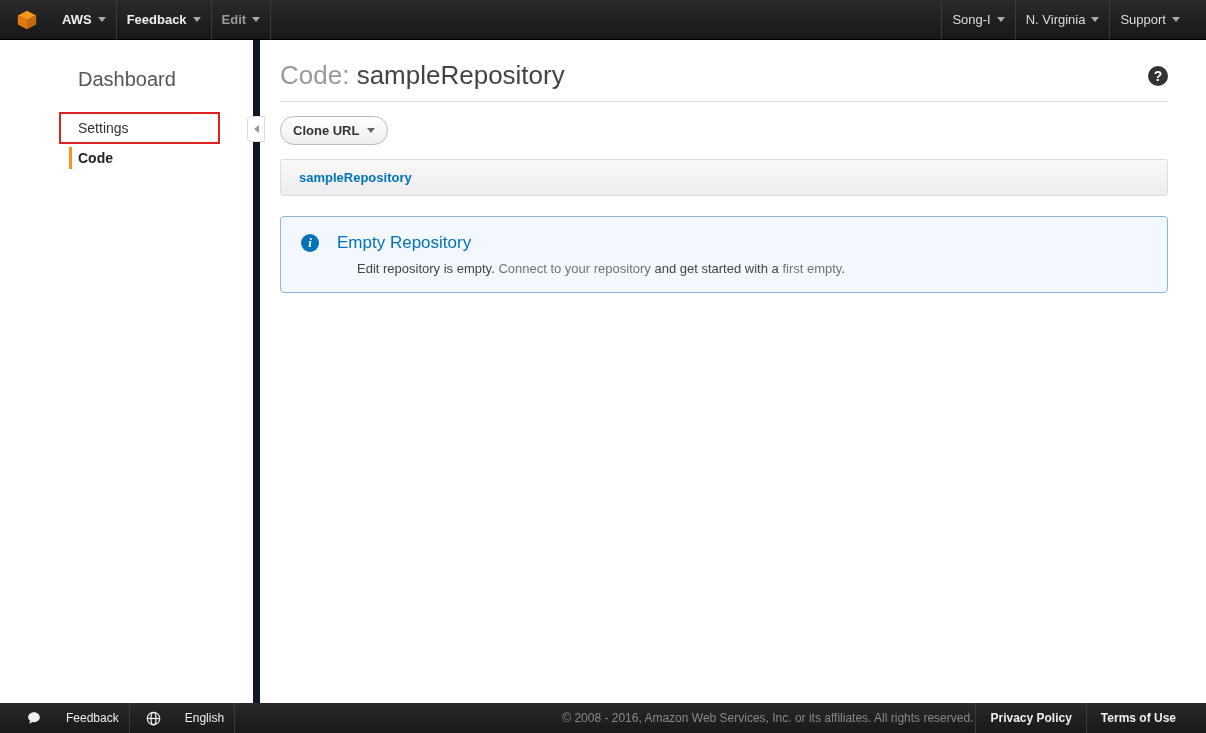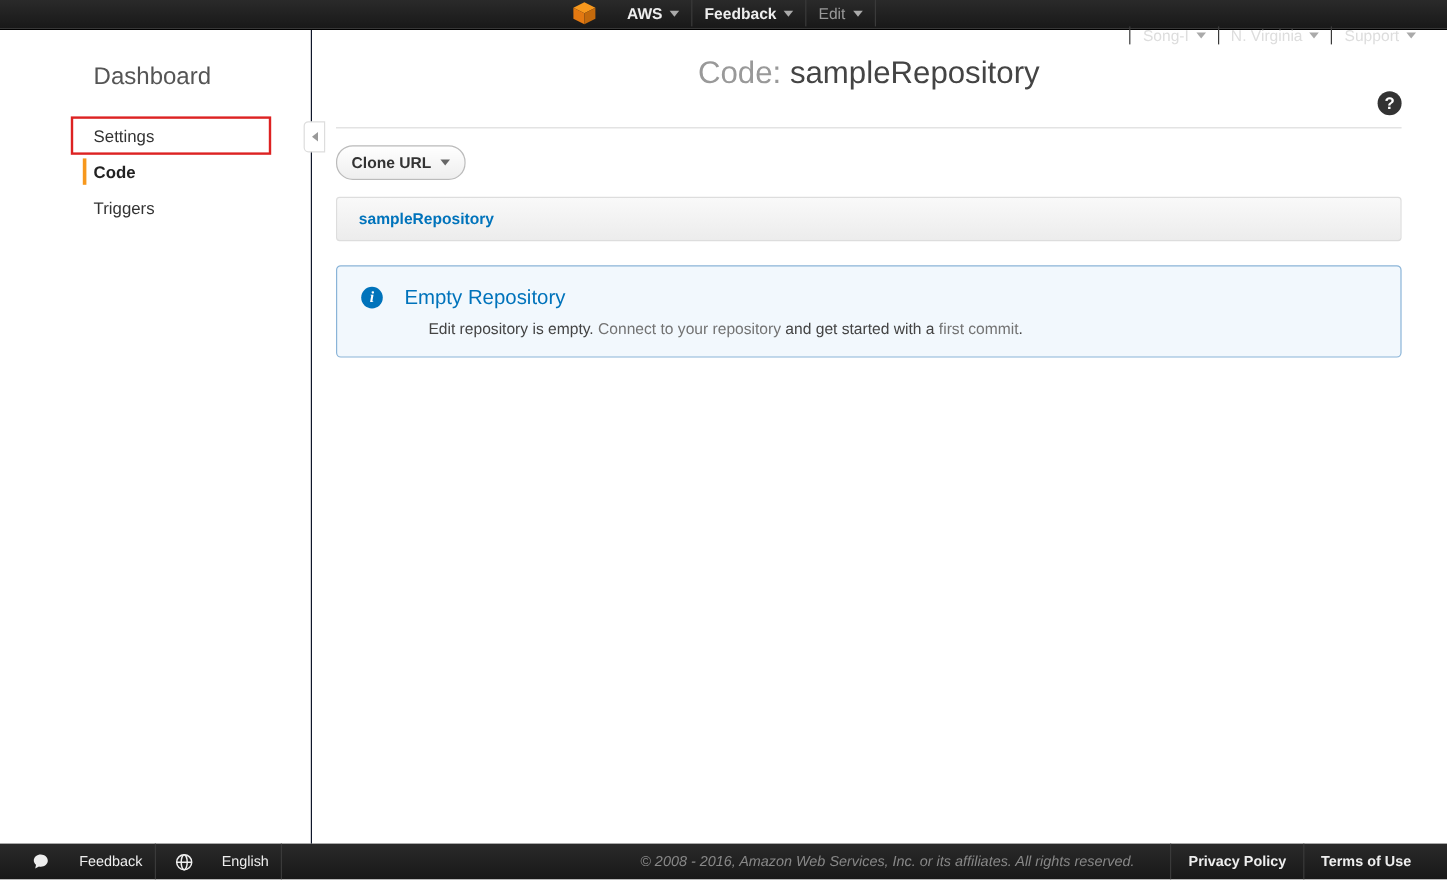--- a/index.html
+++ b/index.html
@@ -7,62 +7,61 @@
   font-family: "Helvetica Neue", Helvetica, Arial, sans-serif;
   font-size: 13px;
   color: #333;
   background: #fff;
   width: 1206px;
   height: 733px;
   display: flex;
   flex-direction: column;
 }
 .topbar {
-  height: 25px;
+  height: 40px;
   background: linear-gradient(#2a2a2a, #181818);
   border-bottom: 1px solid #000;
   display: flex;
   align-items: center;
   padding: 0 16px;
   color: #fff;
   font-size: 13px;
-  flex-direction: column;
 }
 .topbar-left { display: flex; align-items: center; height: 100%; }
 .topbar-right { margin-left: auto; display: flex; align-items: center; height: 100%; }
 .topbar-item {
   display: flex;
   align-items: center;
   height: 100%;
   padding: 0 10px;
   border-right: 1px solid #3a3a3a;
   cursor: pointer;
   font-weight: bold;
   color: #eee;
 }
-.topbar-item.dim { color: #999; font-weight: normal; }
+.topbar-item.dim { color: #999; font-weight: bold; }
 .topbar-right .topbar-item { border-left: 1px solid #3a3a3a; border-right: none; font-weight: normal; color: #ddd; }
 .aws-cube {
   width: 22px; height: 22px; margin-right: 14px; cursor: pointer;
 }
 .caret-down {
   width: 0; height: 0;
   border-left: 4px solid transparent;
   border-right: 4px solid transparent;
   border-top: 5px solid #aaa;
   margin-left: 6px;
 }
 .content-area {
   flex: 1;
   display: flex;
   min-height: 0;
 }
 .sidebar {
   width: 260px;
-  border-right: 1px solid #0f172a;
+  border-right: 7px solid #0f172a;
   padding: 28px 0 0 0;
   position: relative;
 }
 .sidebar-title {
   font-size: 20px;
   color: #555;
   font-weight: normal;
   padding: 0 0 14px 78px;
 }
 .sidebar-nav { padding: 8px 0 0 0; }
@@ -117,21 +116,20 @@
 .main {
   flex: 1;
   padding: 20px 38px 10px 20px;
 }
 .page-title-row {
   display: flex;
   align-items: center;
   border-bottom: 1px solid #ddd;
   padding-bottom: 10px;
   margin-bottom: 14px;
-  flex-direction: column;
 }
 .page-title {
   font-size: 26px;
   font-weight: normal;
   color: #999;
 }
 .page-title .repo-name { color: #444; }
 .help-icon {
   margin-left: auto;
   width: 20px; height: 20px;
@@ -220,21 +218,21 @@
 .footer-left { display: flex; align-items: center; gap: 6px; height: 100%; }
 .footer-left .footer-item {
   display: flex; align-items: center; gap: 24px;
   padding: 0 10px; height: 100%;
   border-right: 1px solid #3a3a3a;
   cursor: pointer;
   color: #eee;
   font-weight: normal;
 }
 .footer-right { margin-left: auto; display: flex; align-items: center; height: 100%; }
-.footer-copy { color: #888; padding-right: 30px; font-style: italic; }
+.footer-copy { color: #888; padding-right: 2px; }
 .footer-link {
   padding: 0 14px;
   border-left: 1px solid #3a3a3a;
   height: 100%;
   display: flex; align-items: center;
   color: #eee;
   cursor: pointer;
   font-weight: bold;
 }
 .icon-svg { display: block; }
@@ -283,23 +281,20 @@
 <div class="content-area">
   <div class="sidebar">
     <div class="sidebar-title">Dashboard</div>
     <div class="sidebar-nav">
       <div class="sidebar-nav-item highlighted">
         <span>Settings</span>
       </div>
       <div class="sidebar-nav-item active">
         <span>Code</span>
       </div>
-      <div class="sidebar-nav-item">
-        <span>Triggers</span>
-      </div>
     </div>
     <div class="sidebar-collapse"></div>
   </div>
 
   <div class="main">
     <div class="page-title-row">
       <div class="page-title">
         <span>Code:</span>
         <span class="repo-name">sampleRepository</span>
       </div>
@@ -316,21 +311,21 @@
     <div class="breadcrumb-bar">
       <a href="#">sampleRepository</a>
     </div>
 
     <div class="info-box">
       <div class="info-box-title">
         <span class="info-icon">i</span>
         <span class="info-heading">Empty Repository</span>
       </div>
       <div class="info-body">
-        <span>Edit repository is empty. </span><a href="#">Connect to your repository</a><span> and get started with a </span><a href="#">first commit</a><span>.</span>
+        <span>Edit repository is empty. </span><a href="#">Connect to your repository</a><span> and get started with a </span><a href="#">first empty</a><span>.</span>
       </div>
     </div>
   </div>
 </div>
 
 <div class="footer">
   <div class="footer-left">
     <div class="footer-item">
       <svg width="16" height="14" viewBox="0 0 24 24">
           <path fill="#eee" d="M12 2C6.5 2 2 5.8 2 10.5c0 2.4 1.2 4.6 3.2 6.1L4 22l5.4-3c.8.2 1.7.3 2.6.3 5.5 0 10-3.8 10-8.5S17.5 2 12 2z"></path>

